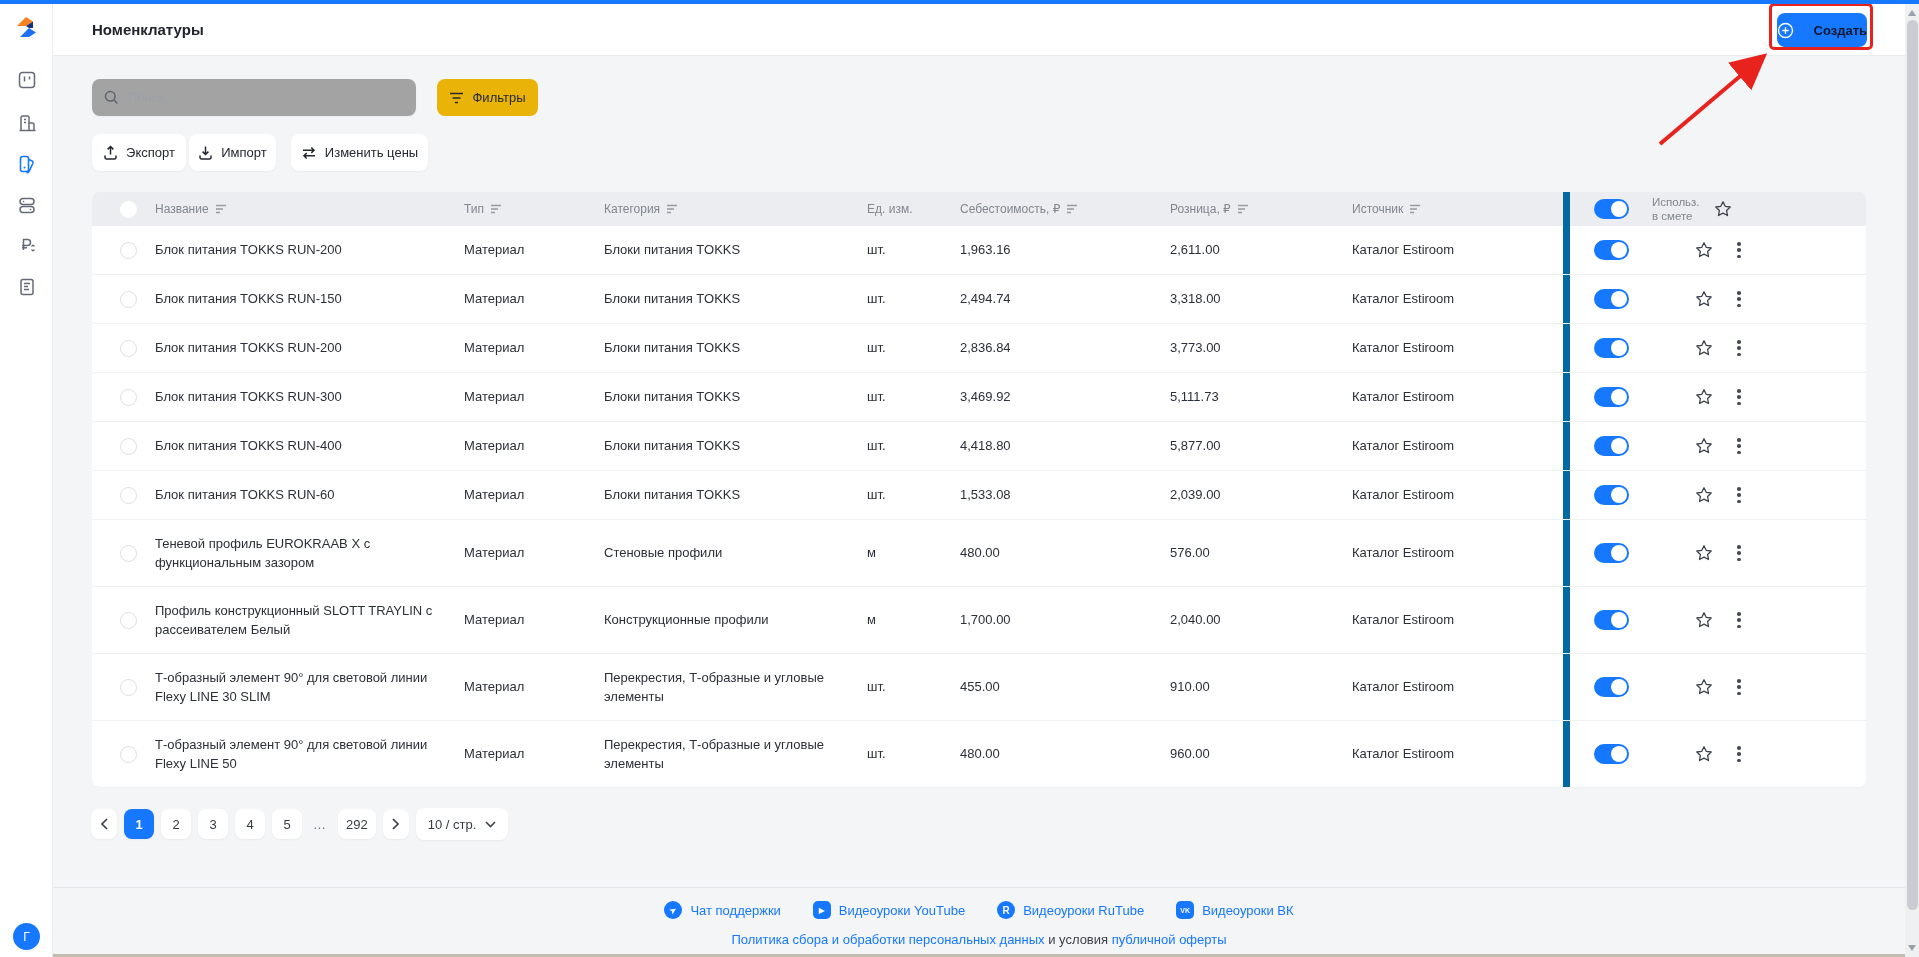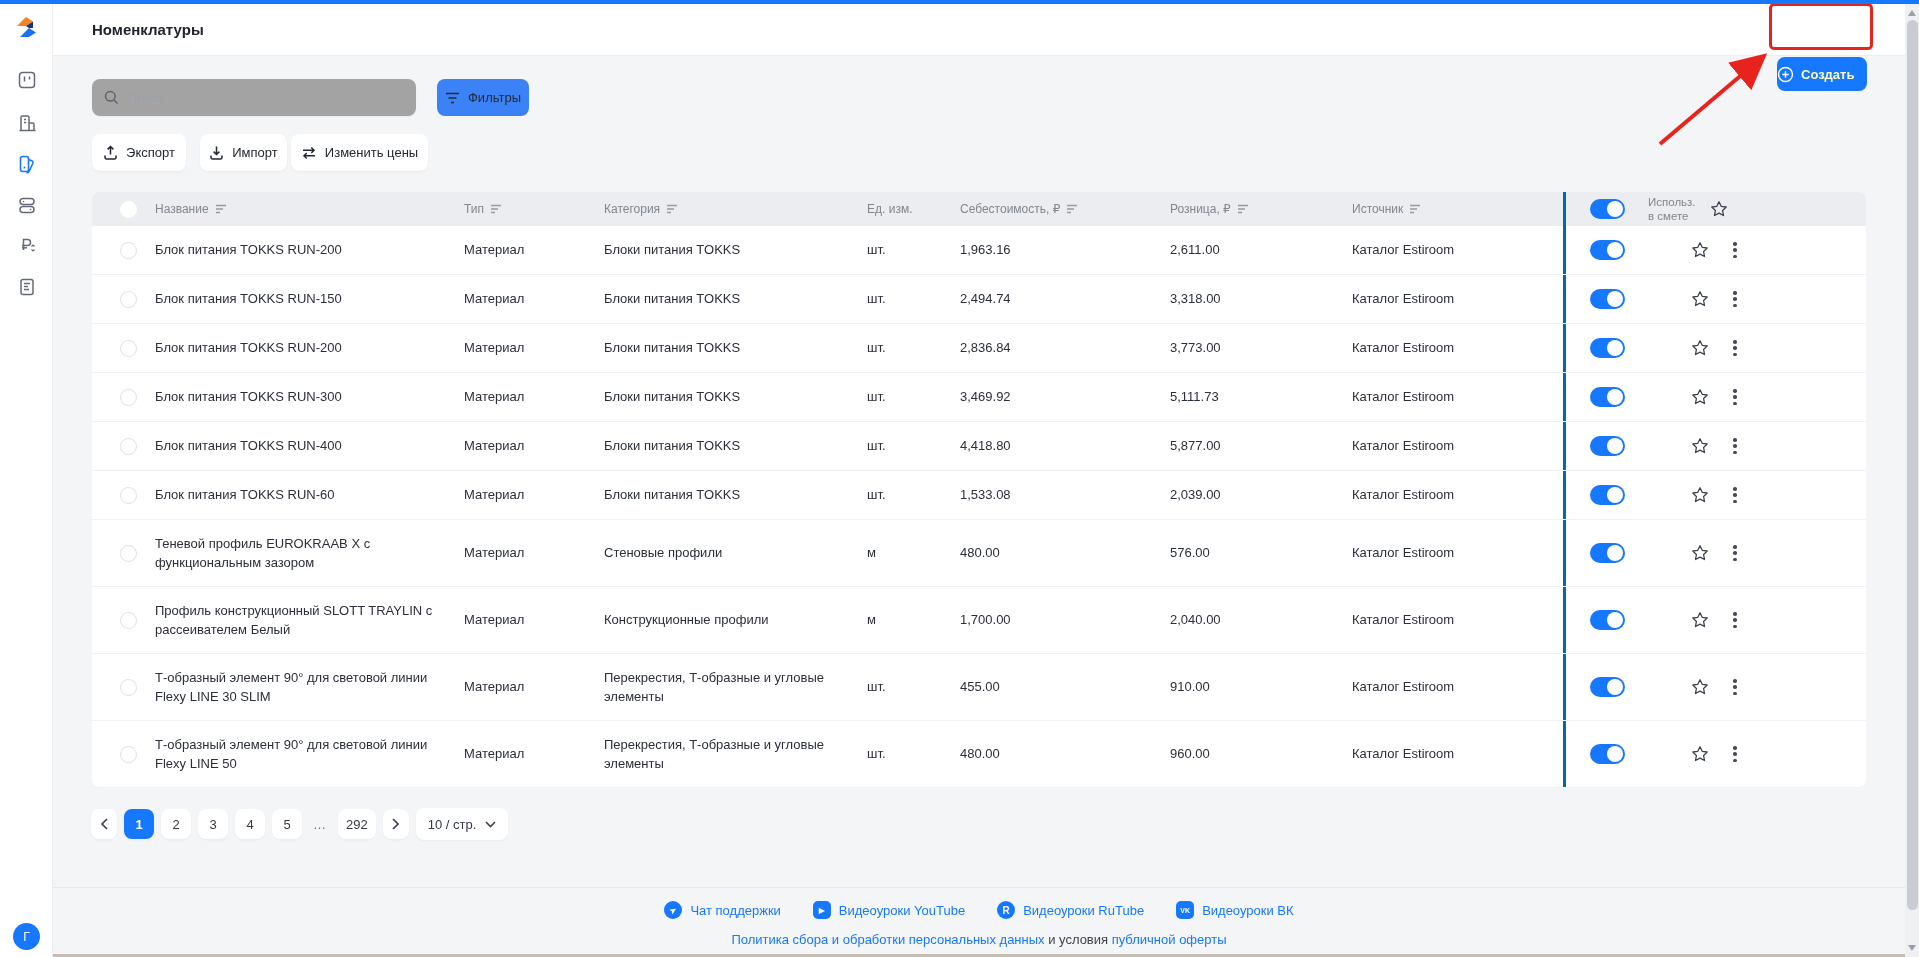--- a/index.html
+++ b/index.html
@@ -14,49 +14,49 @@
   .sidebar { position:absolute; left:0; top:4px; width:53px; height:953px; background:#fff; border-right:1px solid #ecedef; z-index:20; }
   .logo { position:absolute; left:12px; top:9px; width:29px; height:29px; }
   .snav { position:absolute; left:0; width:53px; display:flex; justify-content:center; }
   .snav svg { stroke:#646b77; }
   .snav.active svg { stroke:#1677ff; }
   .avatar { position:absolute; left:13px; top:919px; width:27px; height:27px; border-radius:50%; background:#1677ff; color:#fff; font-size:12px; display:flex; align-items:center; justify-content:center; }
 
   
   .header { position:absolute; left:53px; top:4px; width:1852px; height:52px; background:#fff; border-bottom:1px solid #ececef; z-index:10; }
   .page-title { position:absolute; left:39px; top:17px; font-size:15px; font-weight:700; color:#20242c; }
-  .create-btn { position:absolute; left:1724px; top:9px; width:90px; height:34px; background:#1677ff; color:#fef9c3; border:none; border-radius:8px; font-size:13px; font-weight:600; display:flex; align-items:center; justify-content:flex-start; gap:7px; cursor:pointer; font-family:inherit;margin-top:44px; }
+  .create-btn { position:absolute; left:1724px; top:9px; width:90px; height:34px; background:#1677ff; color:#0f172a; border:none; border-radius:8px; font-size:13px; font-weight:600; display:flex; align-items:center; justify-content:space-between; gap:7px; cursor:pointer; font-family:inherit; }
   .annotation-box { position:absolute; left:1769px; top:3px; width:104px; height:47px; border:3px solid #e8231e; border-radius:5px; z-index:25; pointer-events:none; }
   .annotation-arrow { position:absolute; left:1630px; top:40px; width:160px; height:120px; z-index:25; pointer-events:none; }
 
   
   .content { position:absolute; left:53px; top:56px; width:1852px; height:901px; background:#f4f5f6; }
 
   .search-wrap { position:absolute; left:39px; top:23px; width:324px; height:37px; background:#a3a3a3; border-radius:8px; display:flex; align-items:center; padding:0 12px; gap:9px; box-shadow:0 1px 2px rgba(20,30,50,.04); }
   .search-wrap input { border:none; outline:none; flex:1; font-size:13px; color:#30353d; font-family:inherit; background:transparent; }
   .search-wrap input::placeholder { color:#9ba1aa; }
-  .filters-btn { position:absolute; left:384px; top:23px; height:37px; width:92px; background:#3b82f6; border:none; border-radius:8px; font-size:13px; color:#262b33; display:flex; align-items:center; justify-content:center; gap:8px; cursor:pointer; font-family:inherit; }
+  .filters-btn { position:absolute; left:384px; top:23px; height:37px; width:101px; background:#eab308; border:none; border-radius:8px; font-size:13px; color:#262b33; display:flex; align-items:center; justify-content:center; gap:8px; cursor:pointer; font-family:inherit; }
 
   .tool-btn { position:absolute; top:78px; height:37px; background:#fff; border:none; border-radius:8px; font-size:13px; color:#23272f; display:flex; align-items:center; justify-content:center; gap:8px; cursor:pointer; box-shadow:0 1px 2px rgba(20,30,50,.05); font-family:inherit; }
   #export-btn { left:39px; width:94px; }
-  #import-btn { left:147px; width:87px; }
+  #import-btn { left:136px; width:87px; }
   #prices-btn { left:238px; width:137px;text-align:right; }
 
   
   .table { position:absolute; left:39px; top:136px; width:1774px; }
   .trow { display:grid; grid-template-columns:63px 309px 140px 263px 93px 210px 182px 211px 303px; align-items:center; background:#fff; border-bottom:1px solid #f0f1f4; min-height:49px; }
   .trow.tall { min-height:67px; }
   .thead { background:#ebedf0; border-radius:8px 8px 0 0; min-height:34px; border-bottom:none; }
   .thead .cell { font-size:12px; color:#81878f; }
   .cell { font-size:13px; color:#2b2f38; line-height:1.5; padding-right:16px; }
   .c-check { padding-left:28px; }
   .checkbox { display:block; width:17px; height:17px; border-radius:50%; border:1px solid #dcdfe4; background:#fff; cursor:pointer; }
   .thead .checkbox { border-color:#fff; }
   .hflex { display:inline-flex; align-items:center; gap:6px; }
-  .c-fixed { position:relative; height:100%; border-left:3px solid #0369a1; padding:0; }
+  .c-fixed { position:relative; height:100%; border-left:7px solid #0369a1; padding:0; }
   .c-fixed > * { position:absolute; top:50%; transform:translateY(-50%); }
   .toggle { left:24px; width:35px; height:20px; border-radius:10px; background:#1677ff; cursor:pointer; }
   .toggle .knob { position:absolute; top:2px; left:17px; width:16px; height:16px; border-radius:50%; background:#fff; }
   .star { left:125px; width:18px; height:18px; cursor:pointer; }
   .thead .star { left:144px; }
   .kebab { left:167px; width:4px; height:16px; display:flex; flex-direction:column; justify-content:space-between; cursor:pointer; }
   .kebab i { width:3.5px; height:3.5px; border-radius:50%; background:#464c56; }
   .use-label { left:82px; font-size:11.5px; color:#81878f; line-height:1.25; }
   .tbody-last { border-radius:0 0 8px 8px; }
 

